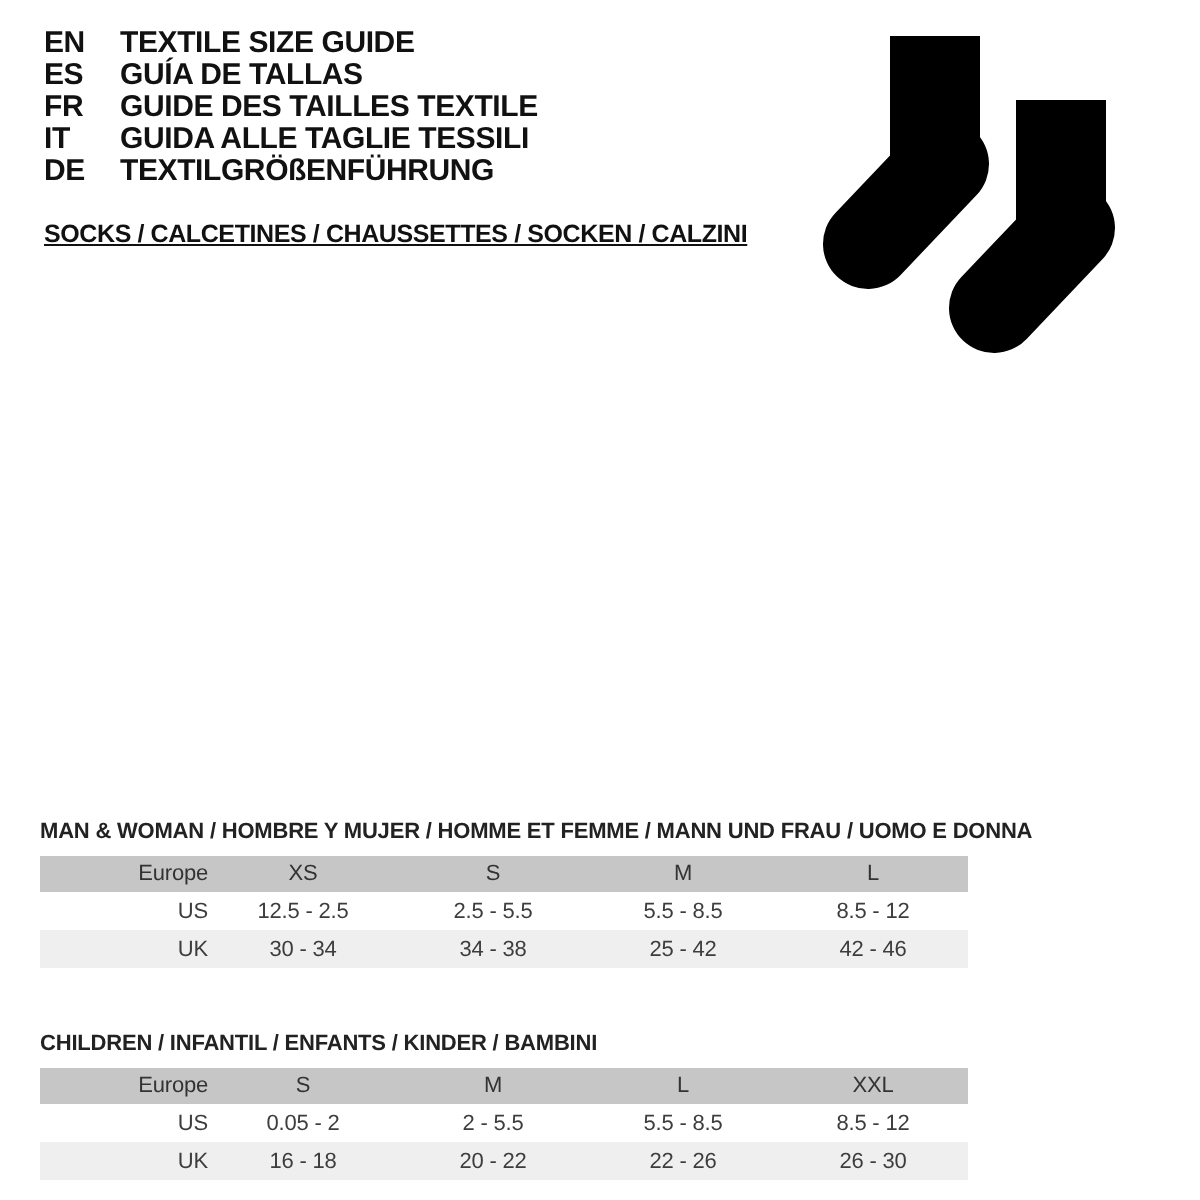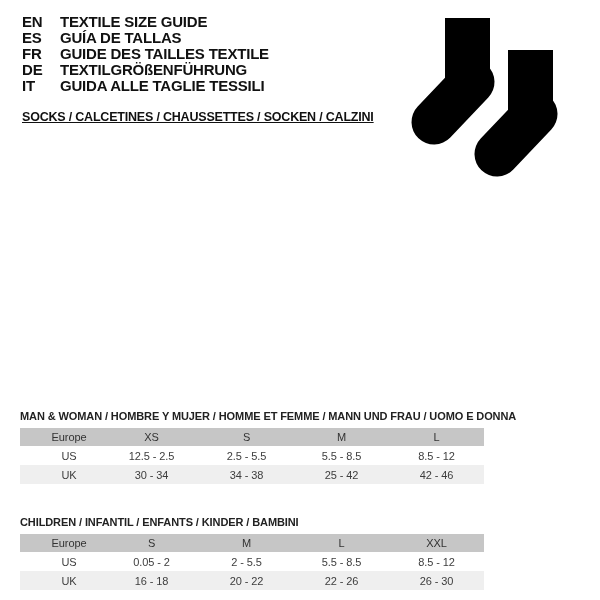--- a/index.html
+++ b/index.html
@@ -35,21 +35,21 @@
   table.size-table{
     border-collapse:collapse;table-layout:fixed;width:464px;
     font-size:11px;color:#3d3d3d;letter-spacing:-0.1px;
   }
   table.size-table th{
     font-weight:400;height:18px;padding:0;
     background:var(--header-bg,#c6c6c6);color:#333;
   }
   table.size-table td{height:19px;padding:0;text-align:center;}
   table.size-table th.label-col,
-  table.size-table td.label-col{width:70px;text-align:center;padding-left:14px;}
+  table.size-table td.label-col{width:70px;text-align:right;padding-left:14px;}
   table.size-table tbody tr.alt{background:var(--alt-bg,#efefef);margin-left:48px;}
 </style>
 </head>
 <body>
 
 <div class="page">
 
   <div class="lang-block" id="lang-block">
       <div class="lang-row">
         <span class="code">EN</span>
@@ -57,26 +57,26 @@
       </div>
       <div class="lang-row">
         <span class="code">ES</span>
         <span class="label">GUÍA DE TALLAS</span>
       </div>
       <div class="lang-row">
         <span class="code">FR</span>
         <span class="label">GUIDE DES TAILLES TEXTILE</span>
       </div>
       <div class="lang-row">
+        <span class="code">IT</span>
+        <span class="label">GUIDA ALLE TAGLIE TESSILI</span>
+      </div>
+      <div class="lang-row">
         <span class="code">DE</span>
         <span class="label">TEXTILGRÖßENFÜHRUNG</span>
-      </div>
-      <div class="lang-row">
-        <span class="code">IT</span>
-        <span class="label">GUIDA ALLE TAGLIE TESSILI</span>
       </div>
     </div>
 
   <div class="category">SOCKS / CALCETINES / CHAUSSETTES / SOCKEN / CALZINI</div>
 
   <svg class="socks-svg" width="200" height="200" viewBox="0 0 200 200" aria-hidden="true">
     <g class="icon-fill">
 
       <rect x="45" y="18" width="45" height="84" fill="#000000"></rect>
       <circle cx="82" cy="88" r="18.5" fill="#fff"></circle>

